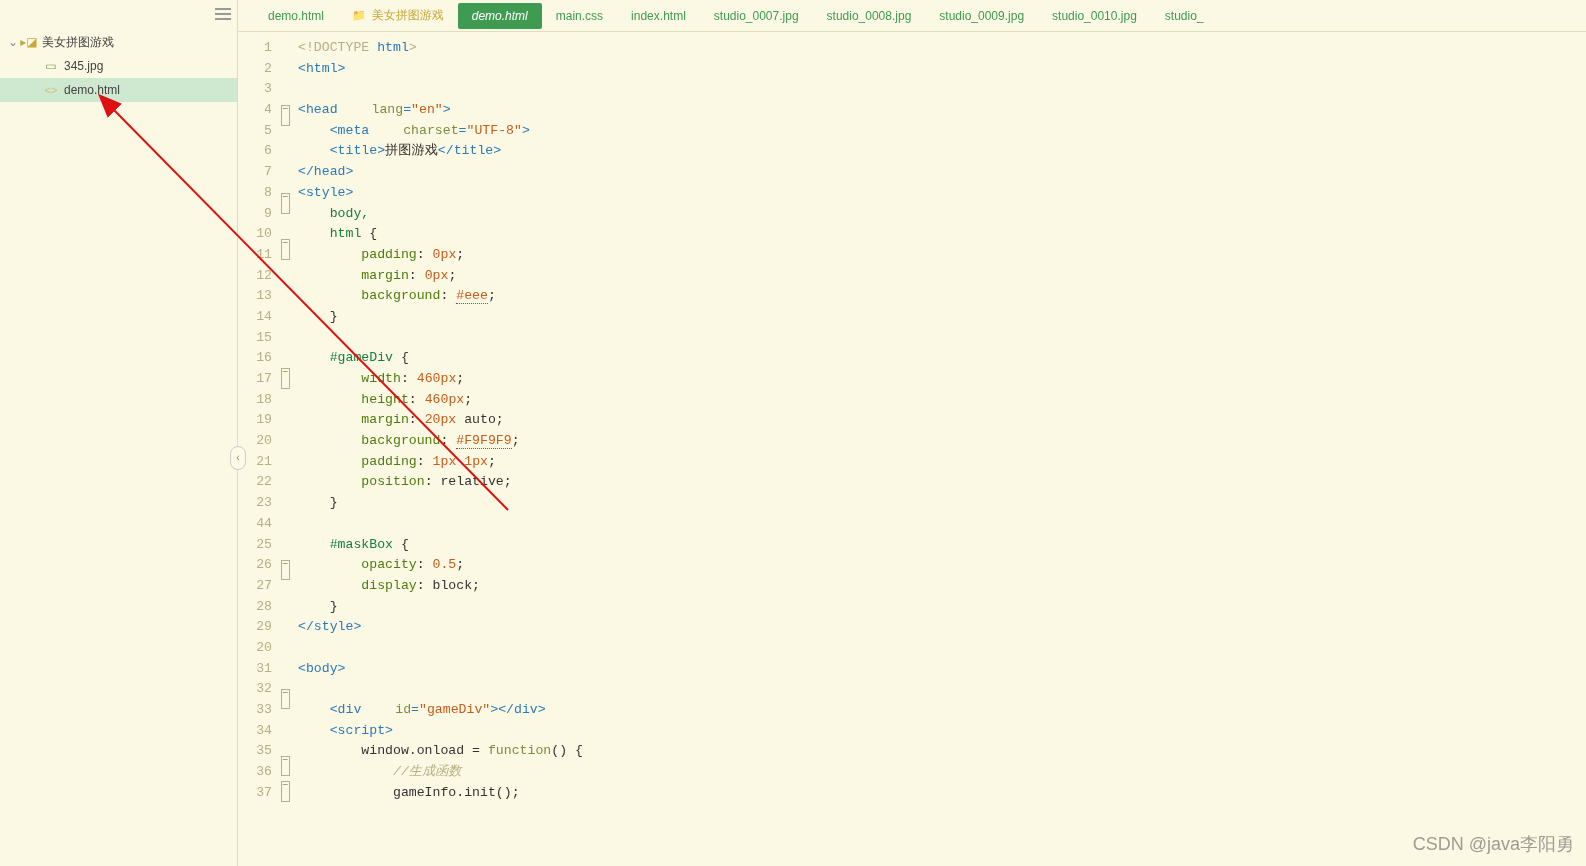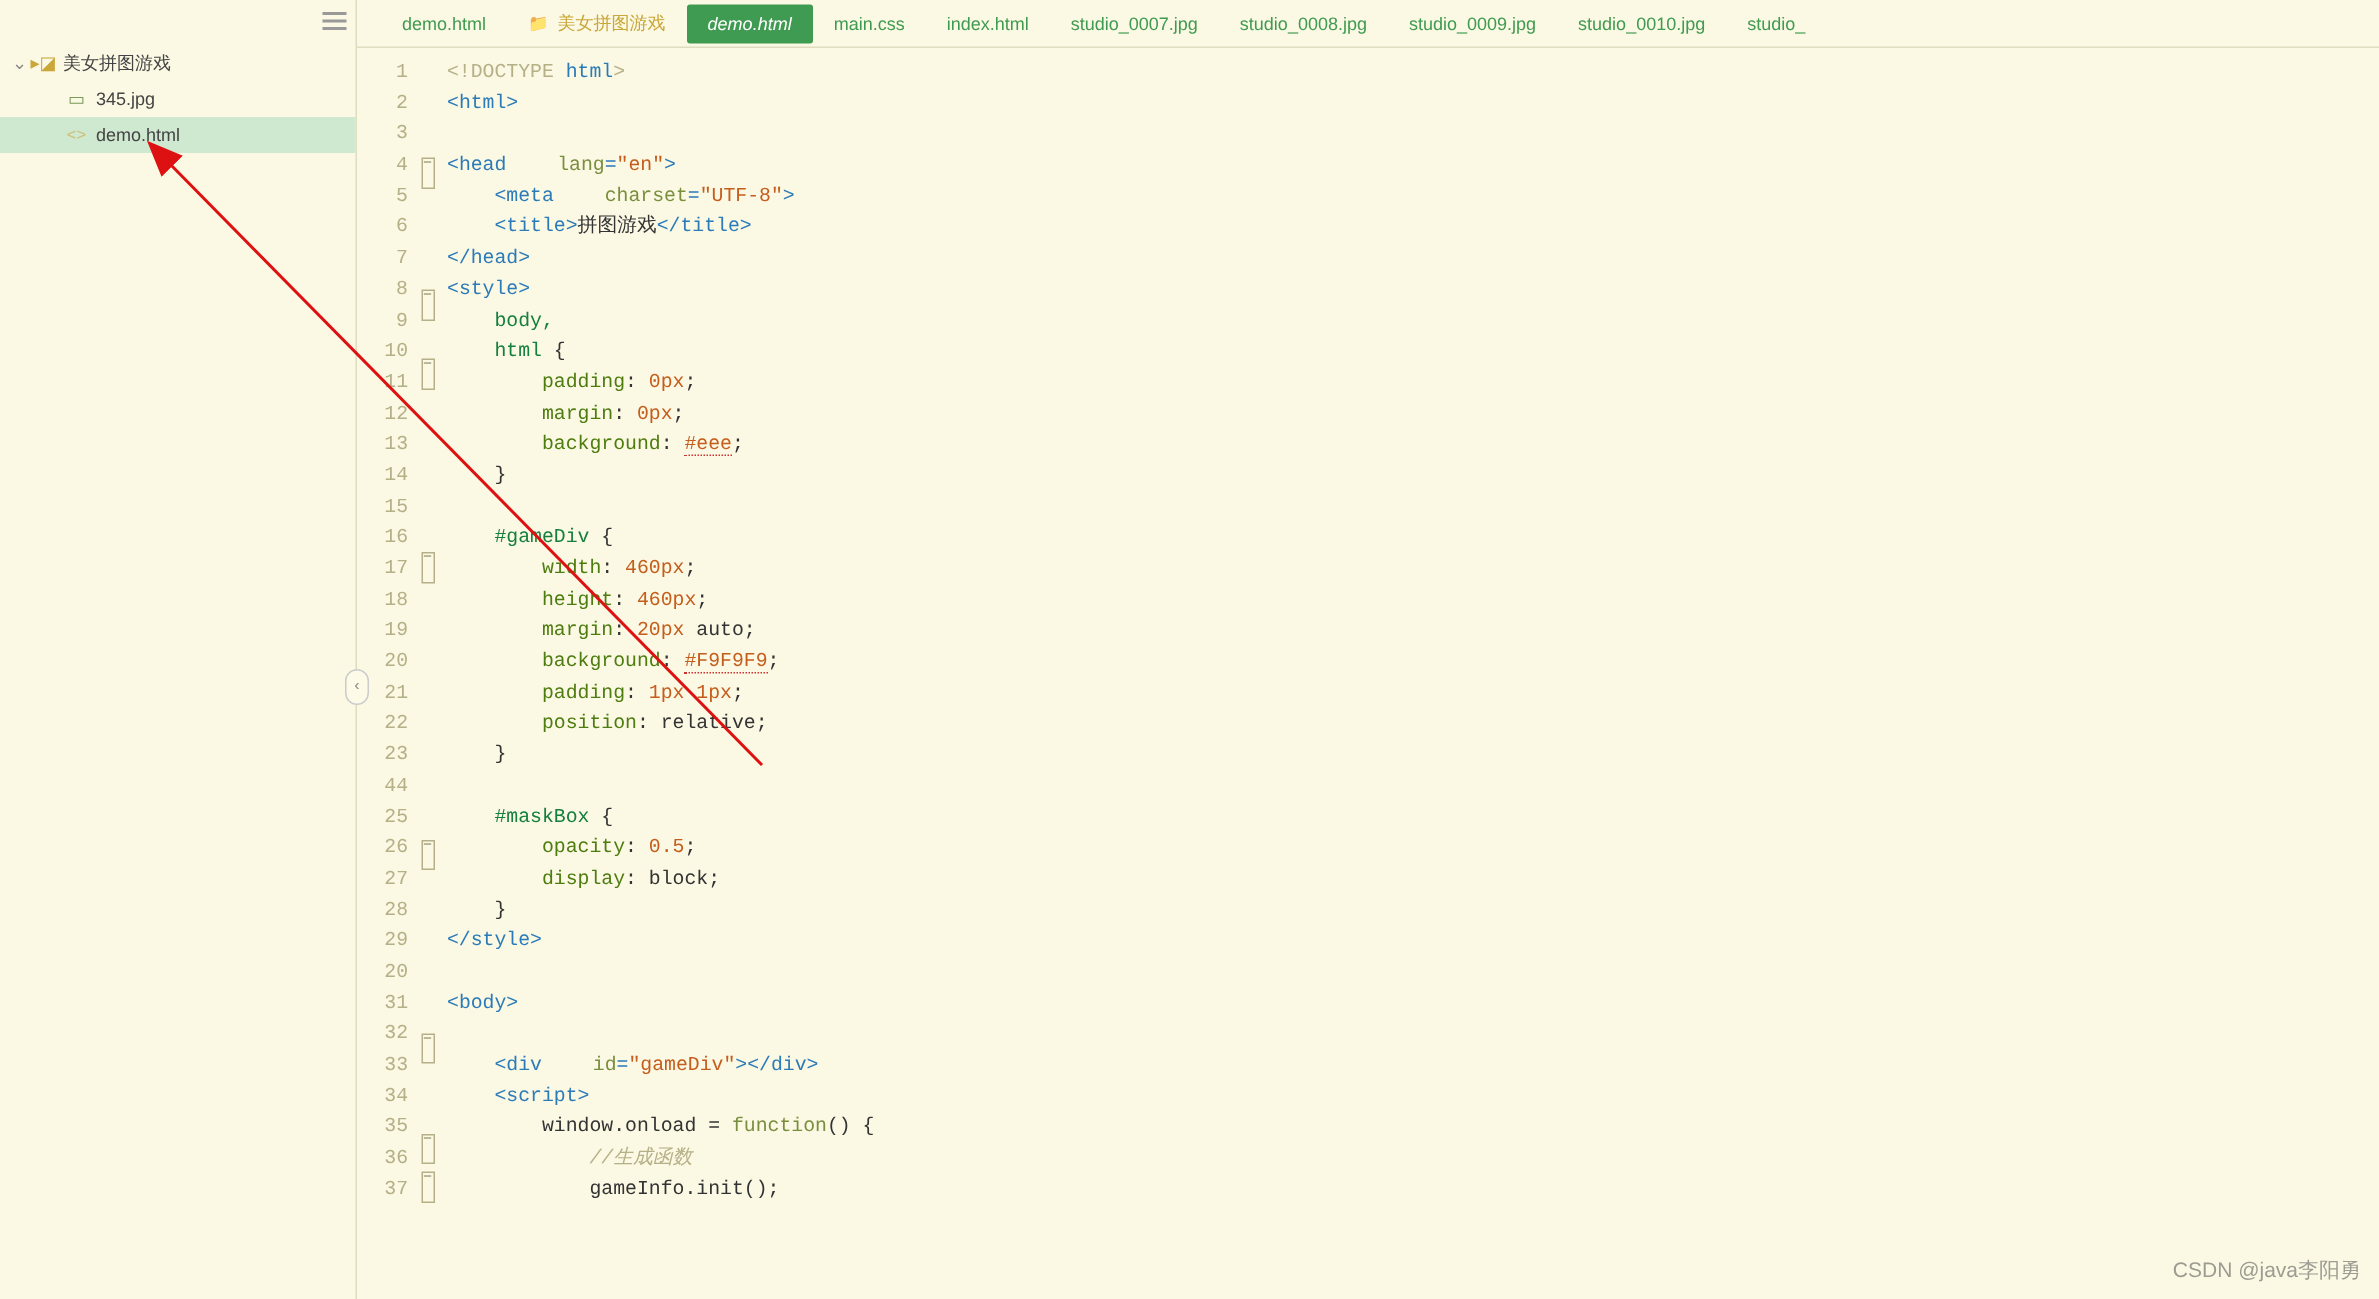--- a/index.html
+++ b/index.html
@@ -162,21 +162,21 @@
     pointer-events: none;
     z-index: 10;
   }
   
   .watermark {
     position: absolute;
     right: 12px;
     bottom: 10px;
     color: rgba(80,80,80,0.55);
     font-family: sans-serif;
-    font-size: 14px;
+    font-size: 18px;
     pointer-events: none;
   }
 </style>
 </head>
 <body>
 
 <div class="app">
 
   <div class="sidebar">
     <div class="sidebar-top">

